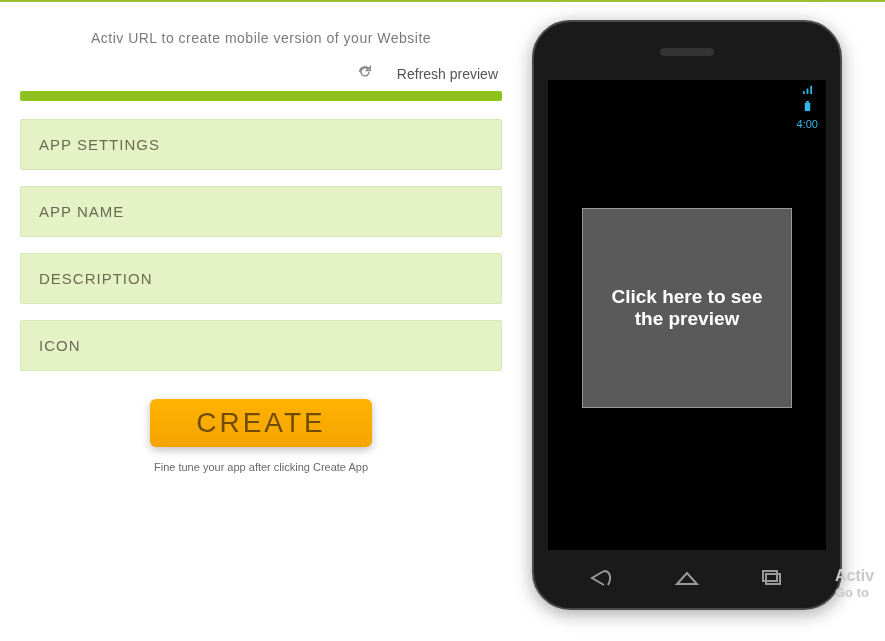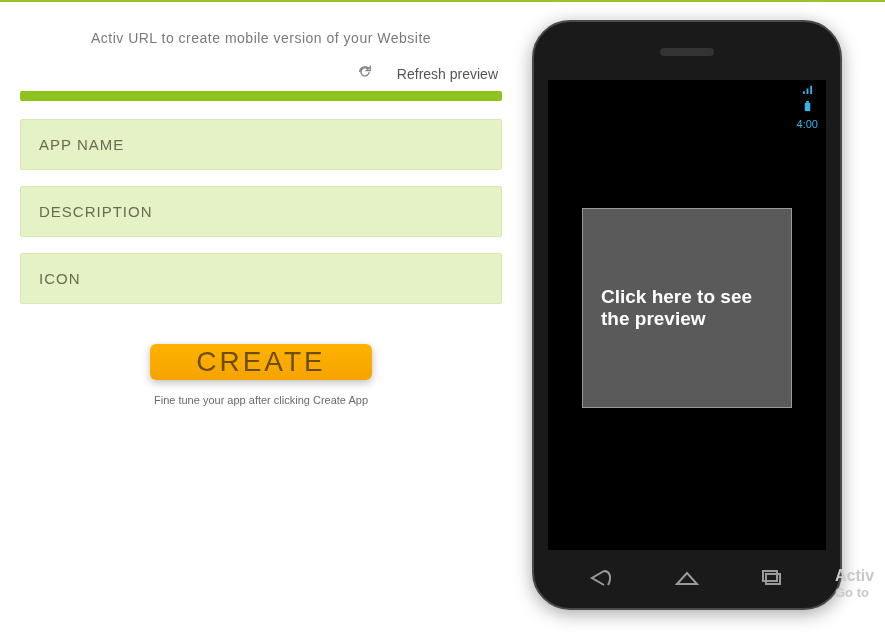--- a/index.html
+++ b/index.html
@@ -66,26 +66,25 @@
     text-align: center;
     margin-top: 28px;
   }
   .create-btn {
     display: inline-block;
     background: linear-gradient(#ffb300, #f5a300);
     color: #6e4d00;
     font-size: 28px;
     letter-spacing: 3px;
     font-weight: 500;
-    padding: 2px 46px;
+    padding: 8px 46px;
     border: none;
     border-radius: 6px;
     box-shadow: 0 3px 8px rgba(0,0,0,0.25);
     cursor: pointer;
-    margin-top: 12px;
   }
   .fine-tune {
     color: #6a6a6a;
     font-size: 11px;
     margin-top: 14px;
   }
   
   .phone-col {
     padding-top: 18px;
     position: relative;
@@ -135,20 +134,21 @@
     top: 128px;
     left: 50%;
     transform: translateX(-50%);
     width: 210px;
     height: 200px;
     background: #5a5a5a;
     border: 1px solid #999;
     display: flex;
     align-items: center;
     justify-content: center;
+    text-align: center;
     color: #fff;
     font-size: 19px;
     font-weight: bold;
     padding: 0 18px;
     cursor: pointer;
   }
   .nav-bar {
     position: absolute;
     bottom: 16px;
     left: 0;
@@ -194,20 +194,23 @@
       <span>
         <svg viewBox="0 0 24 24">
             <path d="M4 12a8 8 0 0 1 13.6-5.6L20 4v6h-6l2.3-2.3A6 6 0 1 0 18 12" stroke-width="2"></path>
           </svg>
       </span>
       <span>Refresh preview</span>
     </div>
 
     <div class="green-bar"></div>
 
+    <div class="accordion-item">
+      <span>APP SETTINGS</span>
+    </div>
     <div class="accordion-item">
       <span>APP NAME</span>
     </div>
     <div class="accordion-item">
       <span>DESCRIPTION</span>
     </div>
     <div class="accordion-item">
       <span>ICON</span>
     </div>
 

